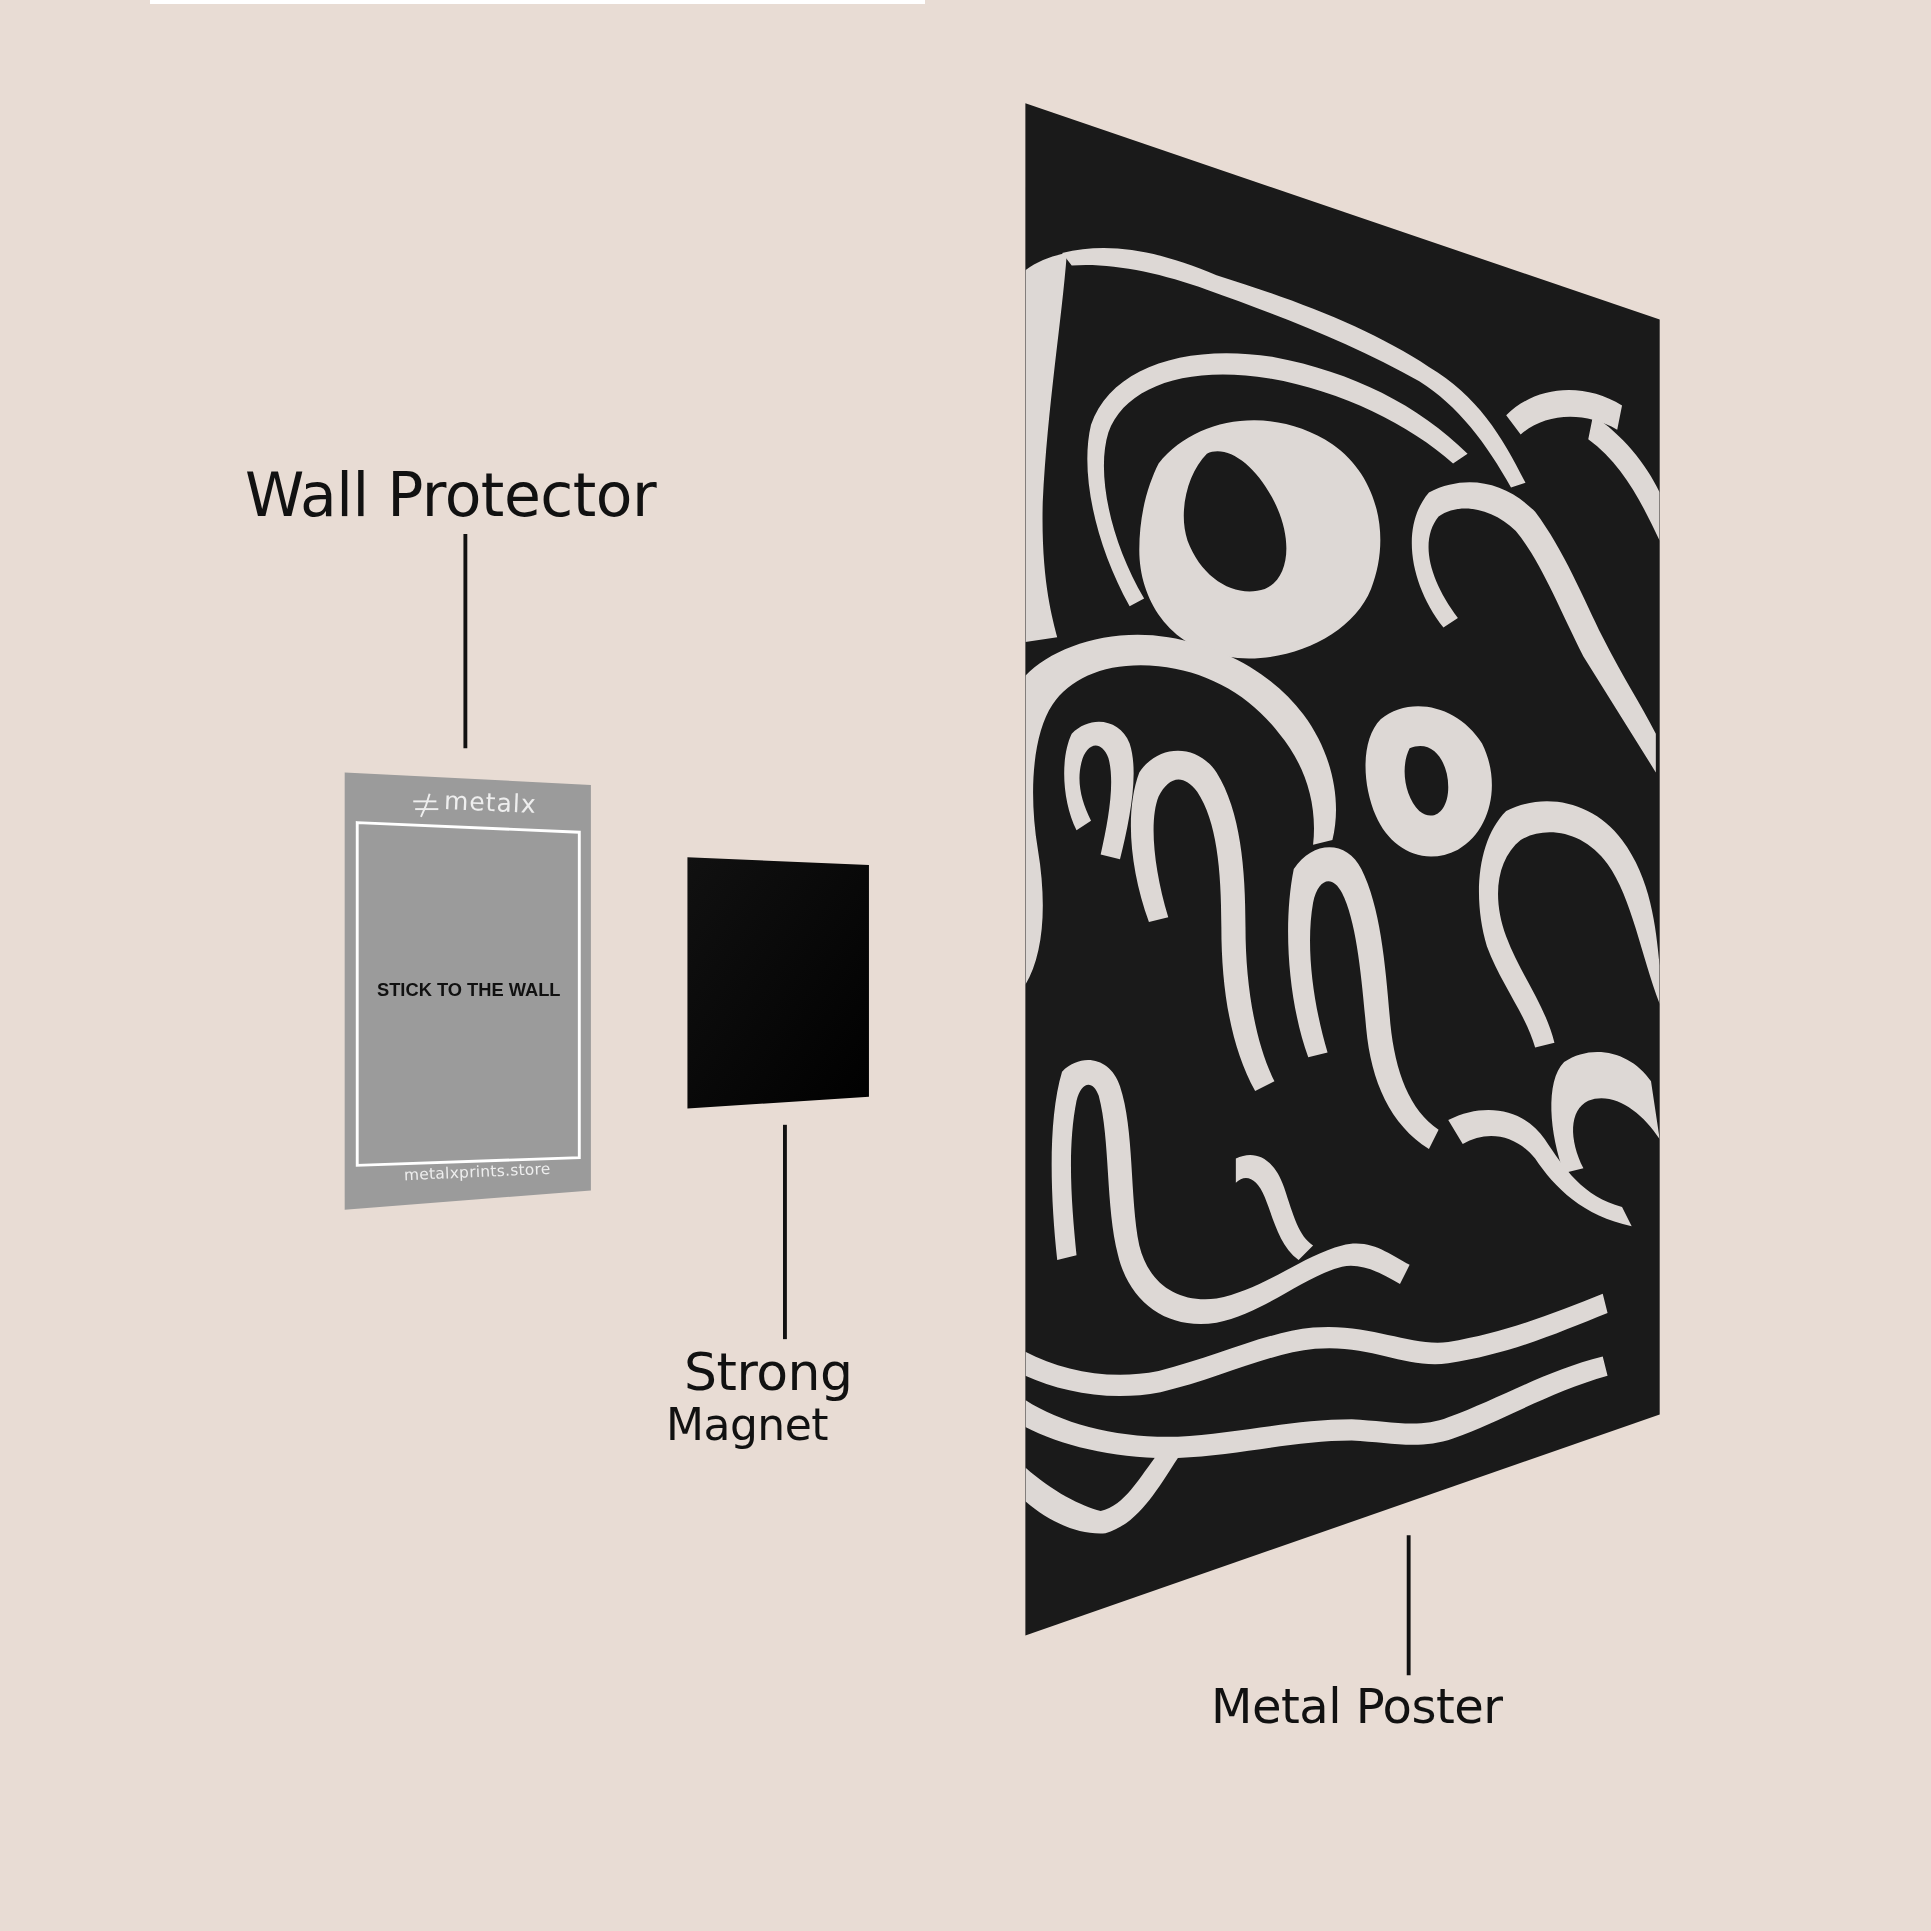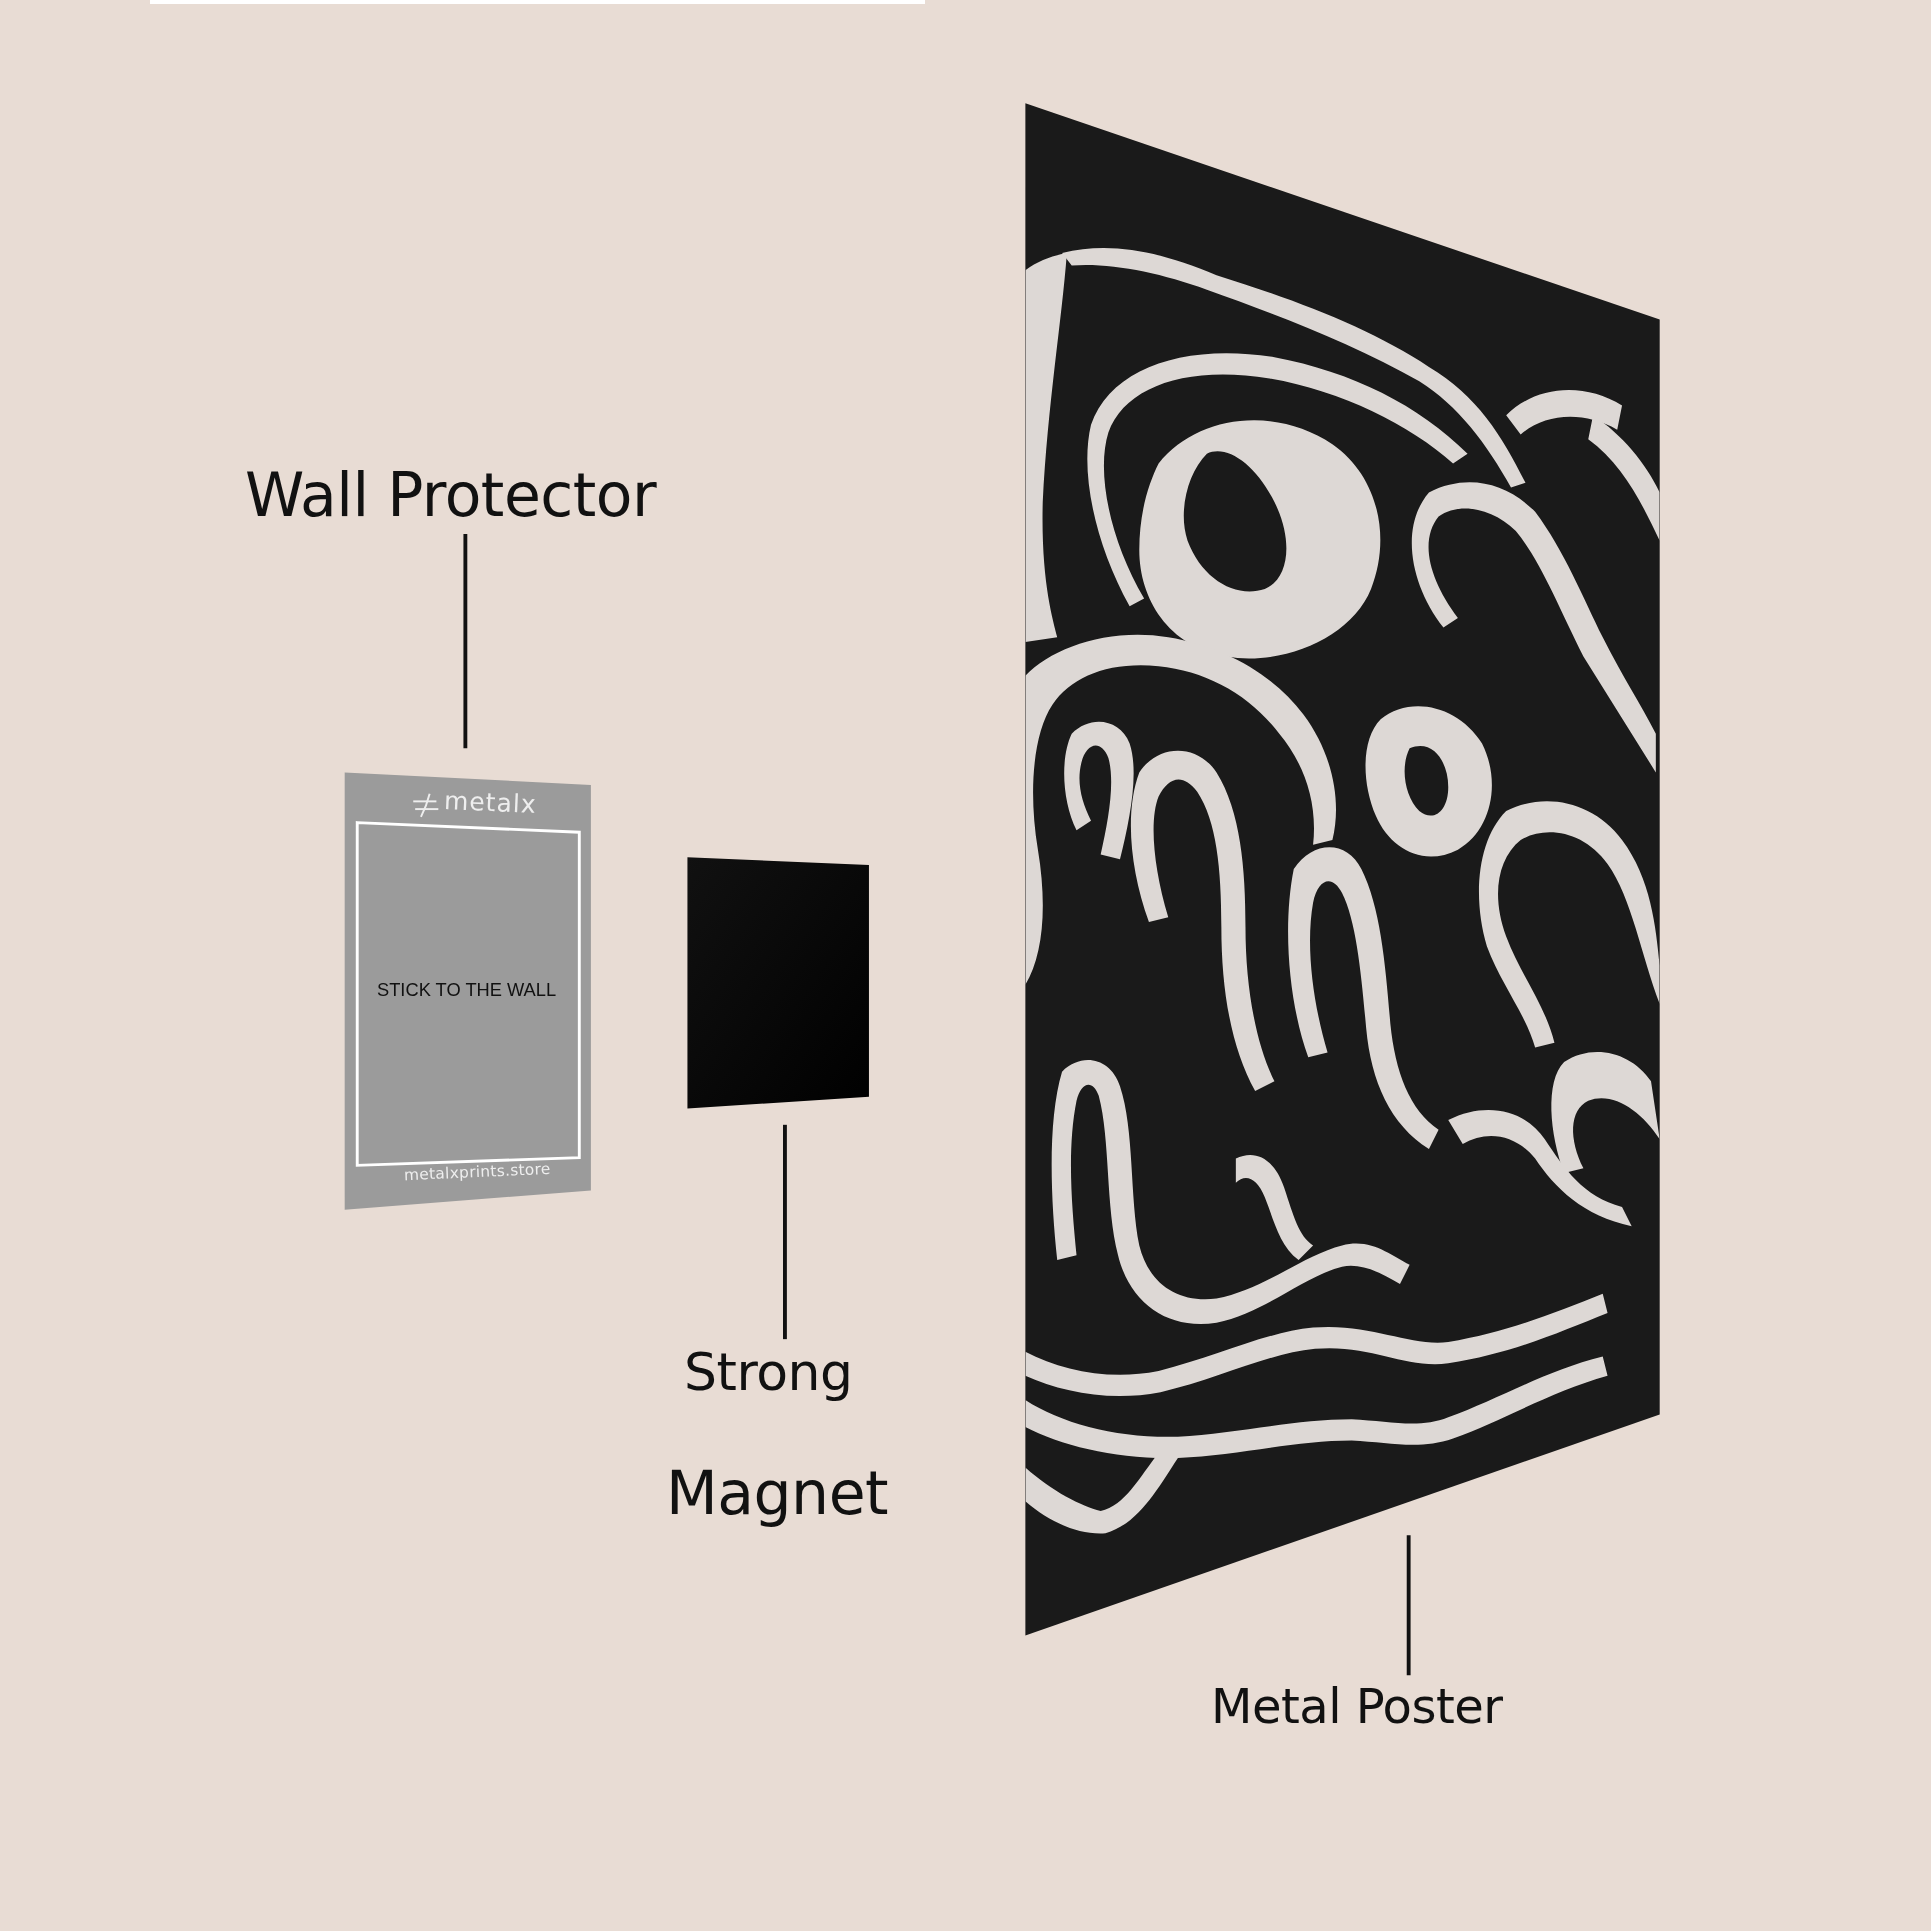--- a/index.html
+++ b/index.html
@@ -89,20 +89,20 @@
       <path d="M1280,1200 C1300,1190 1320,1200 1330,1230 C1340,1260 1345,1280 1360,1290 L1345,1305 C1325,1290 1320,1265 1310,1240 C1302,1220 1290,1215 1280,1225 Z"></path>
     </g>
   </g>
 
   <line x1="482" y1="553" x2="482" y2="775" stroke="#111111" stroke-width="4"></line>
   <line x1="813" y1="1165" x2="813" y2="1387" stroke="#111111" stroke-width="4"></line>
   <line x1="1459" y1="1590" x2="1459" y2="1735" stroke="#111111" stroke-width="4"></line>
 </svg>
 
 <div class="label" style="left:444px; top:790px; font-size:25px; color:#EEEEEE; letter-spacing:1px; transform:rotate(2.5deg);">metalx</div>
-<div class="label" style="left:377px; top:981px; font-size:18.3px; font-weight:400; color:#111111; font-family:'Liberation Sans', sans-serif; letter-spacing:0;">STICK TO THE WALL</div>
+<div class="label" style="left:377px; top:981px; font-size:18.3px; font-weight:700; color:#111111; font-family:'Liberation Sans', sans-serif; letter-spacing:0;">STICK TO THE WALL</div>
 <div class="label" style="left:404px; top:1165px; font-size:15.4px; color:#EEEEEE; letter-spacing:0.3px; transform:rotate(-2.5deg);">metalxprints.store</div>
 
 <div class="label" style="left:245px; top:465px; font-size:60px;">Wall Protector</div>
 <div class="label" style="left:684px; top:1346px; font-size:52px;">Strong</div>
-<div class="label" style="left:666px; top:1463px; font-size:60px;">Magnet</div>
+<div class="label" style="left:666px; top:1403px; font-size:44px;">Magnet</div>
 <div class="label" style="left:1211px; top:1682px; font-size:48px;">Metal Poster</div>
 
 
 </body></html>

